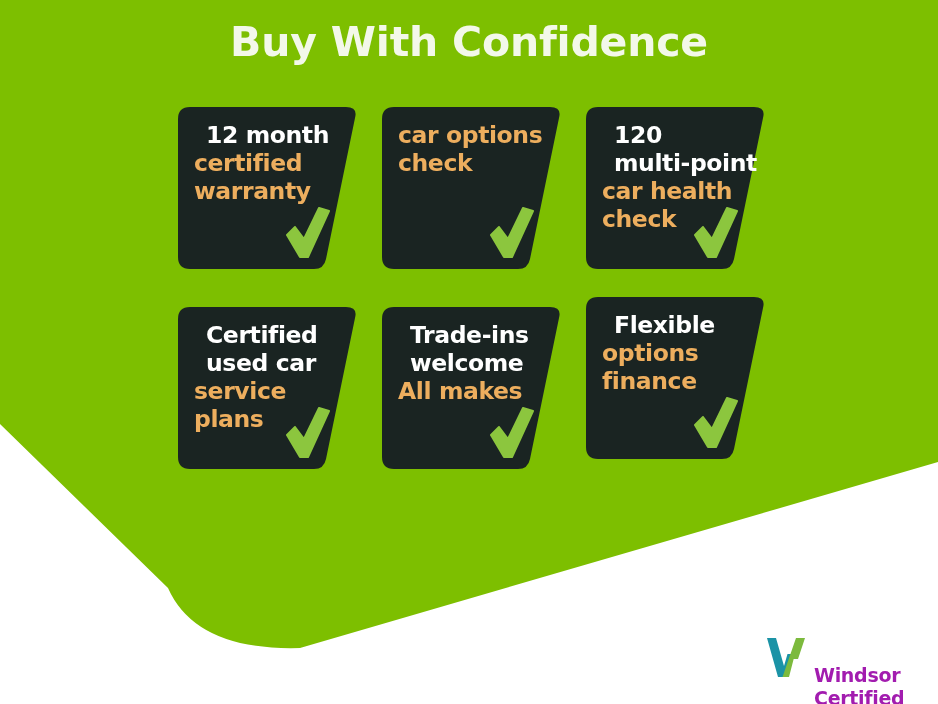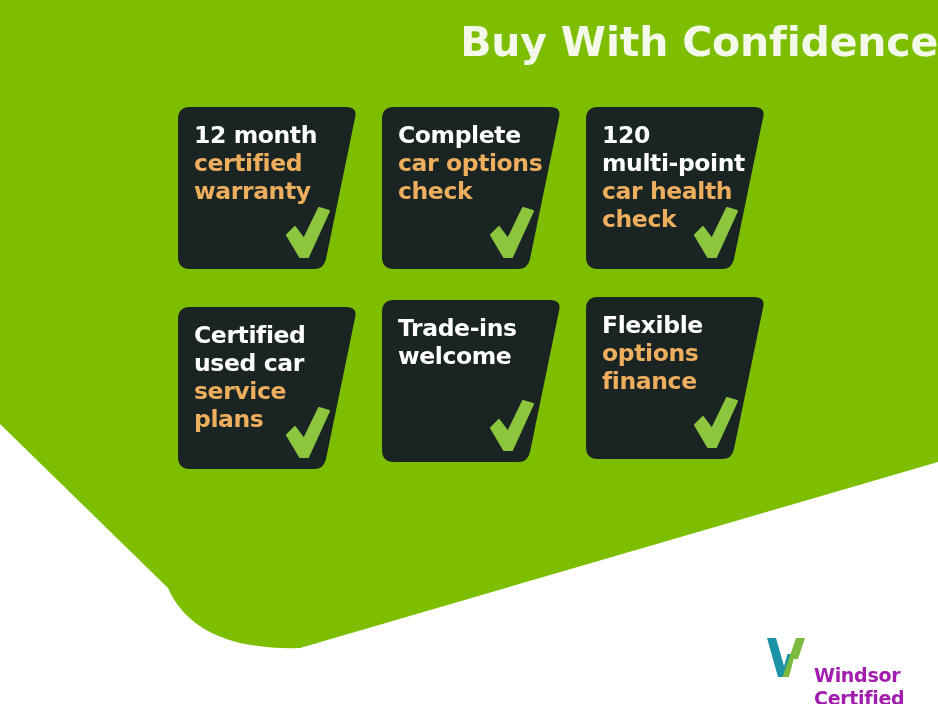--- a/index.html
+++ b/index.html
@@ -27,21 +27,21 @@
     top: 0;
     width: 938px;
     height: 704px;
   }
   
   #page-title {
     position: absolute;
     left: 0;
     top: 20px;
     width: 938px;
-    text-align: right;
+    text-align: center;
     font-size: 41px;
     font-weight: bold;
     letter-spacing: -0.2px;
     color: #f3f8e9;
     font-family: "DejaVu Sans", sans-serif;
     line-height: 1.1;
   }
   
   .card {
     position: absolute;
@@ -59,21 +59,21 @@
     position: absolute;
     left: 16px;
     top: 14px;
     width: 152px;
     font-size: 23.5px;
     font-weight: bold;
     line-height: 28px;
     font-family: "DejaVu Sans", sans-serif;
     letter-spacing: -0.4px;
   }
-  .line-white { color: #ffffff; display: block; white-space: nowrap; }
+  .line-white { color: #ffffff; display: block; white-space: nowrap; margin-left: 12px; }
   .line-orange { color: #edae5e; display: block; white-space: nowrap; }
   .check {
     position: absolute;
     width: 44px;
     height: 52px;
   }
   .r1 .check { left: 108px; top: 100px; }
   .r2 .check { left: 108px; top: 100px; }
 
   
@@ -128,21 +128,20 @@
         </div>
         <svg class="check" viewBox="0 0 44 52" width="44" height="52">
           <path d="M 1,28 L 9,20 L 18,32 L 33,1 L 43,4 L 22,50 L 14,50 Z" fill="#8cc63e" stroke="#8cc63e" stroke-width="2" stroke-linejoin="round"></path>
         </svg>
       </div>
       <div class="card r1" style="left: 382px; top: 107px;">
         <svg class="card-shape" viewBox="0 0 180 162" width="180" height="162">
           <path d="M 12,0 L 168,0 Q 180,0 177,11 L 148,152 Q 146,162 136,162 L 12,162 Q 0,162 0,150 L 0,12 Q 0,0 12,0 Z" fill="#1a2422"></path>
         </svg>
         <div class="card-text">
-          <span class="line-white">Complete</span>
           <span class="line-orange">car options</span>
           <span class="line-orange">check</span>
         </div>
         <svg class="check" viewBox="0 0 44 52" width="44" height="52">
           <path d="M 1,28 L 9,20 L 18,32 L 33,1 L 43,4 L 22,50 L 14,50 Z" fill="#8cc63e" stroke="#8cc63e" stroke-width="2" stroke-linejoin="round"></path>
         </svg>
       </div>
       <div class="card r1" style="left: 586px; top: 107px;">
         <svg class="card-shape" viewBox="0 0 180 162" width="180" height="162">
           <path d="M 12,0 L 168,0 Q 180,0 177,11 L 148,152 Q 146,162 136,162 L 12,162 Q 0,162 0,150 L 0,12 Q 0,0 12,0 Z" fill="#1a2422"></path>
@@ -164,27 +163,28 @@
         <div class="card-text">
           <span class="line-white">Certified</span>
           <span class="line-white">used car</span>
           <span class="line-orange">service</span>
           <span class="line-orange">plans</span>
         </div>
         <svg class="check" viewBox="0 0 44 52" width="44" height="52">
           <path d="M 1,28 L 9,20 L 18,32 L 33,1 L 43,4 L 22,50 L 14,50 Z" fill="#8cc63e" stroke="#8cc63e" stroke-width="2" stroke-linejoin="round"></path>
         </svg>
       </div>
-      <div class="card r2" style="left: 382px; top: 300px;">
+      <div class="card r2" style="left: 382px; top: 307px;">
         <svg class="card-shape" viewBox="0 0 180 162" width="180" height="162">
           <path d="M 12,0 L 168,0 Q 180,0 177,11 L 148,152 Q 146,162 136,162 L 12,162 Q 0,162 0,150 L 0,12 Q 0,0 12,0 Z" fill="#1a2422"></path>
         </svg>
         <div class="card-text">
           <span class="line-white">Trade-ins</span>
           <span class="line-white">welcome</span>
+          <span class="line-orange">All makes</span>
         </div>
         <svg class="check" viewBox="0 0 44 52" width="44" height="52">
           <path d="M 1,28 L 9,20 L 18,32 L 33,1 L 43,4 L 22,50 L 14,50 Z" fill="#8cc63e" stroke="#8cc63e" stroke-width="2" stroke-linejoin="round"></path>
         </svg>
       </div>
       <div class="card r2" style="left: 586px; top: 297px;">
         <svg class="card-shape" viewBox="0 0 180 162" width="180" height="162">
           <path d="M 12,0 L 168,0 Q 180,0 177,11 L 148,152 Q 146,162 136,162 L 12,162 Q 0,162 0,150 L 0,12 Q 0,0 12,0 Z" fill="#1a2422"></path>
         </svg>
         <div class="card-text">

